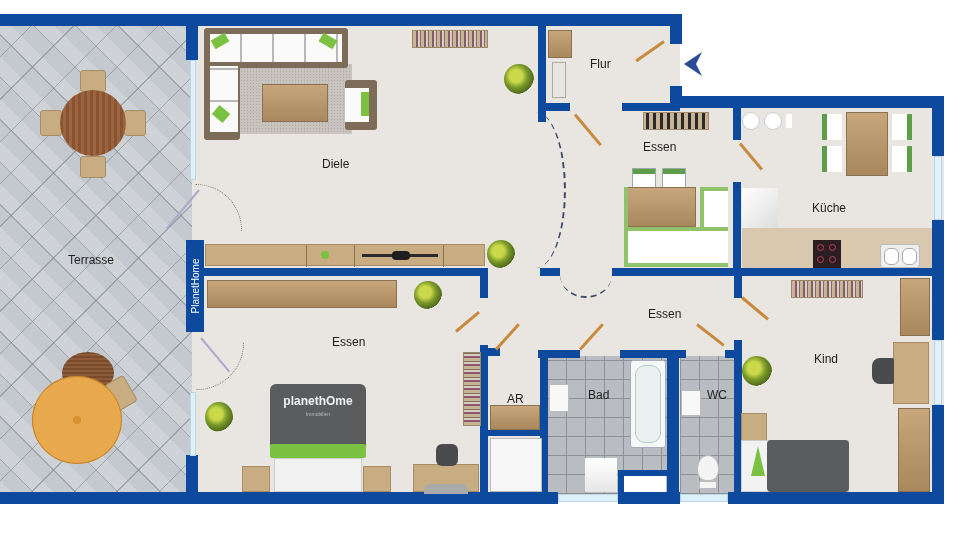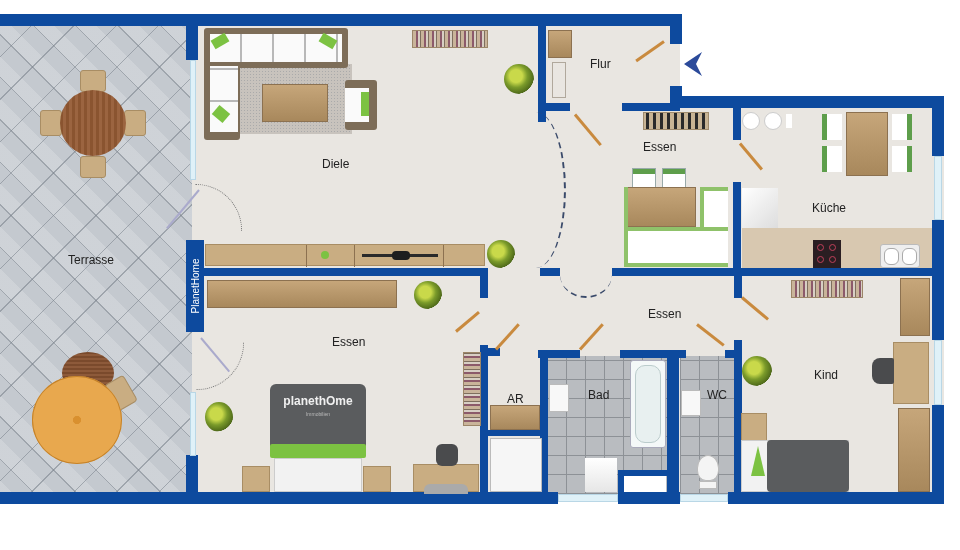--- a/index.html
+++ b/index.html
@@ -252,21 +252,21 @@
     <div class="abs" style="left:0;top:0;width:22px;height:26px;background:#f4f4f4;border:1px solid #bbb;border-radius:50% 50% 40% 40%;"></div>
     <div class="abs" style="left:2px;top:26px;width:18px;height:8px;background:#f4f4f4;border:1px solid #bbb;"></div>
   </div>
 
   <div class="bookshelf" style="left:791px;top:280px;width:70px;height:16px;"></div>
   <div class="abs wood" style="left:900px;top:278px;width:30px;height:58px;"></div>
   <div class="abs woodlight" style="left:893px;top:342px;width:36px;height:62px;"></div>
   <div class="abs" style="left:872px;top:358px;width:22px;height:26px;background:#4a4b4d;border-radius:8px 2px 2px 8px;"></div>
   <div class="abs wood" style="left:898px;top:408px;width:32px;height:84px;"></div>
   <div class="plant" style="left:742px;top:356px;width:30px;height:30px;"></div>
-  <span class="room-label" style="left:814px;top:368px;">Kind</span>
+  <span class="room-label" style="left:814px;top:352px;">Kind</span>
   <div class="abs woodlight" style="left:741px;top:413px;width:26px;height:30px;"></div>
   <div class="abs" style="left:741px;top:440px;width:108px;height:52px;">
     <div class="abs" style="left:0;top:0;width:108px;height:52px;background:#f2f2f2;border:1px solid #ccc;"></div>
     <div class="abs" style="left:10px;top:6px;width:14px;height:30px;background:#7cc242;clip-path:polygon(50% 0,100% 100%,0 100%);"></div>
     <div class="abs" style="left:26px;top:0;width:82px;height:52px;background:#5a5c5e;border-radius:4px;"></div>
   </div>
 
 </div>
 
 </body></html>

